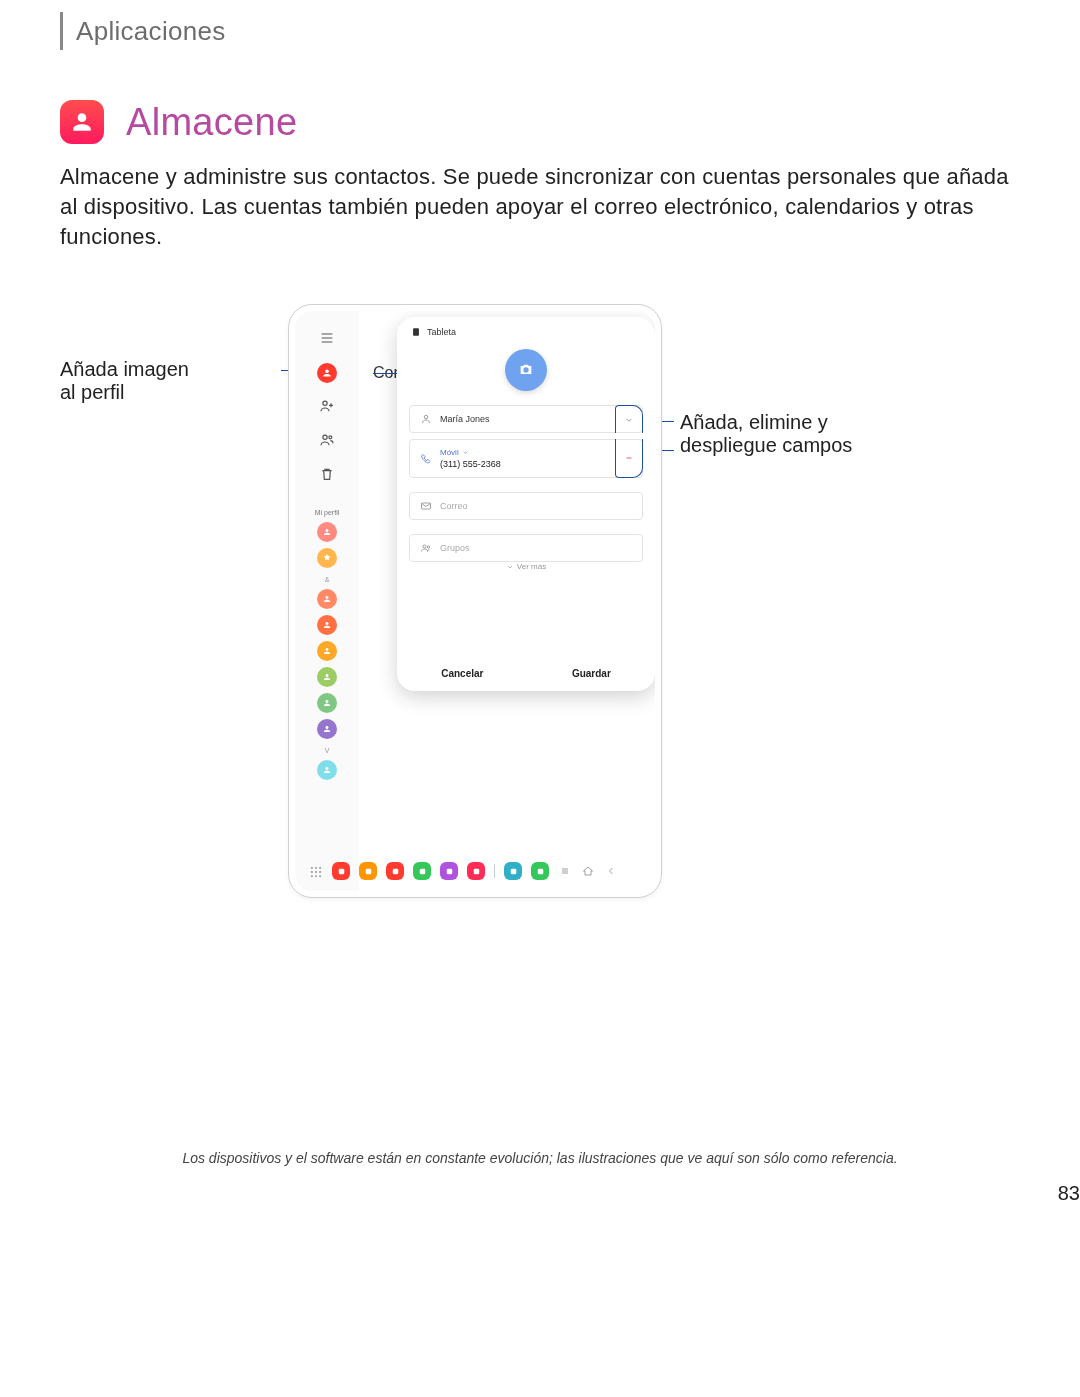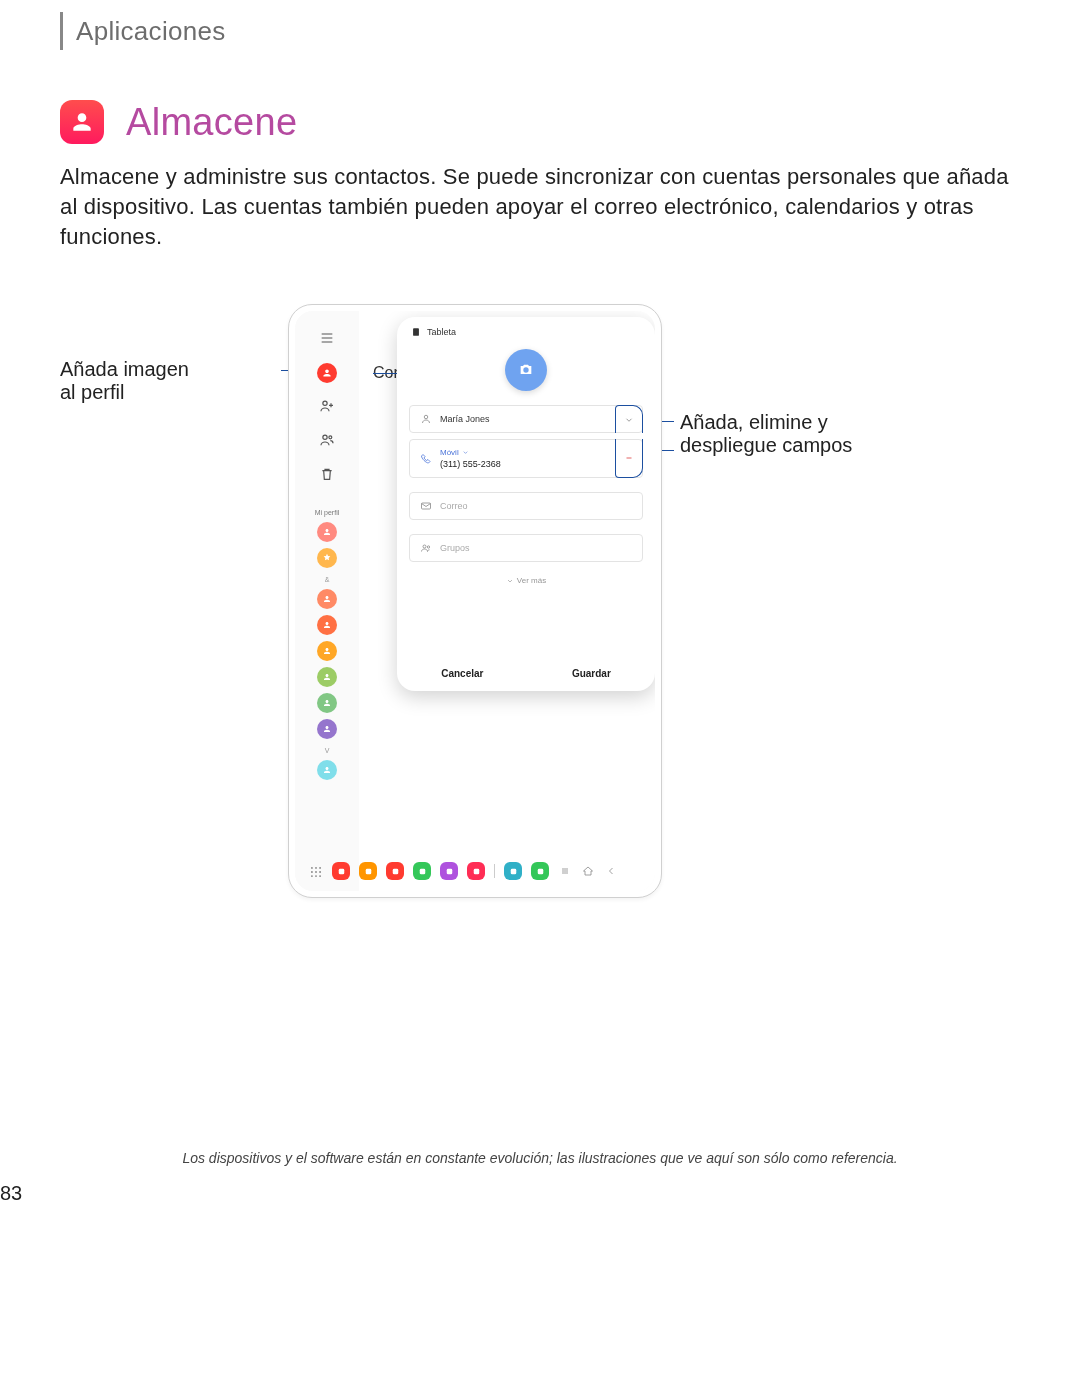--- a/index.html
+++ b/index.html
@@ -51,33 +51,33 @@
 .field .ghost{color:#aaa}
 .field-plain{margin:10px 12px 0;padding:8px 10px 8px 30px;position:relative;font-size:9px;color:#aaa}
 .field-plain .ficon{position:absolute;left:10px;top:50%;transform:translateY(-50%);width:12px;height:12px}
 .field-plain .ficon svg{width:12px;height:12px;fill:none;stroke:#aaa;stroke-width:1.6}
 .chev-box{position:absolute;right:-1px;top:-1px;width:28px;height:calc(100% + 2px);border:1.5px solid #1c4fa0;display:flex;align-items:center;justify-content:center}
 .chev-box.top{border-bottom:none;border-top-right-radius:10px;border-top-left-radius:4px}
 .chev-box.bot{border-top:none;border-bottom-right-radius:10px;border-bottom-left-radius:4px}
 .chev-box svg{width:10px;height:10px;fill:none;stroke-width:2}
 .chev-box.top svg{stroke:#888}
 .chev-box.bot svg{stroke:#d44}
-.see-more{text-align:center;font-size:8px;color:#999;margin-top:14px;display:flex;align-items:flex-end;justify-content:center}
+.see-more{text-align:center;font-size:8px;color:#999;display:flex;align-items:flex-end;justify-content:center}
 .see-more svg{width:8px;height:8px;stroke:#999;fill:none;stroke-width:2;margin-right:3px}
 .dlg-foot{position:absolute;left:0;right:0;bottom:12px;display:flex;justify-content:space-around;font-size:10px;font-weight:600;color:#222}
 .nav{position:absolute;left:0;right:0;bottom:8px;height:24px;display:flex;align-items:center;justify-content:center;gap:9px}
 .nav-grid{position:absolute;left:14px;bottom:12px;width:14px;height:14px}
 .nav-grid svg{width:14px;height:14px;fill:#888}
 .nav-ico{width:18px;height:18px;border-radius:6px;display:flex;align-items:center;justify-content:center}
 .nav-ico svg{width:11px;height:11px;fill:#fff}
 .nav-sep{width:1px;height:14px;background:#ccc}
 .nav-sys{width:14px;height:14px;display:flex;align-items:center;justify-content:center}
 .nav-sys svg{width:12px;height:12px;fill:none;stroke:#888;stroke-width:1.6}
 .disclaimer{position:absolute;left:0;right:0;top:1150px;text-align:center;font-size:14px;font-style:italic;color:#444}
-.page-num{position:absolute;left:0;right:0;top:1182px;text-align:left;font-size:20px;color:#222}
+.page-num{position:absolute;left:0;right:0;top:1182px;text-align:right;font-size:20px;color:#222}
 </style>
 </head>
 <body>
 
 <div class="page">
   <div class="header-bar"></div>
   <div class="header-text">Aplicaciones</div>
 
   <div class="title-row">
     <div class="app-icon">

